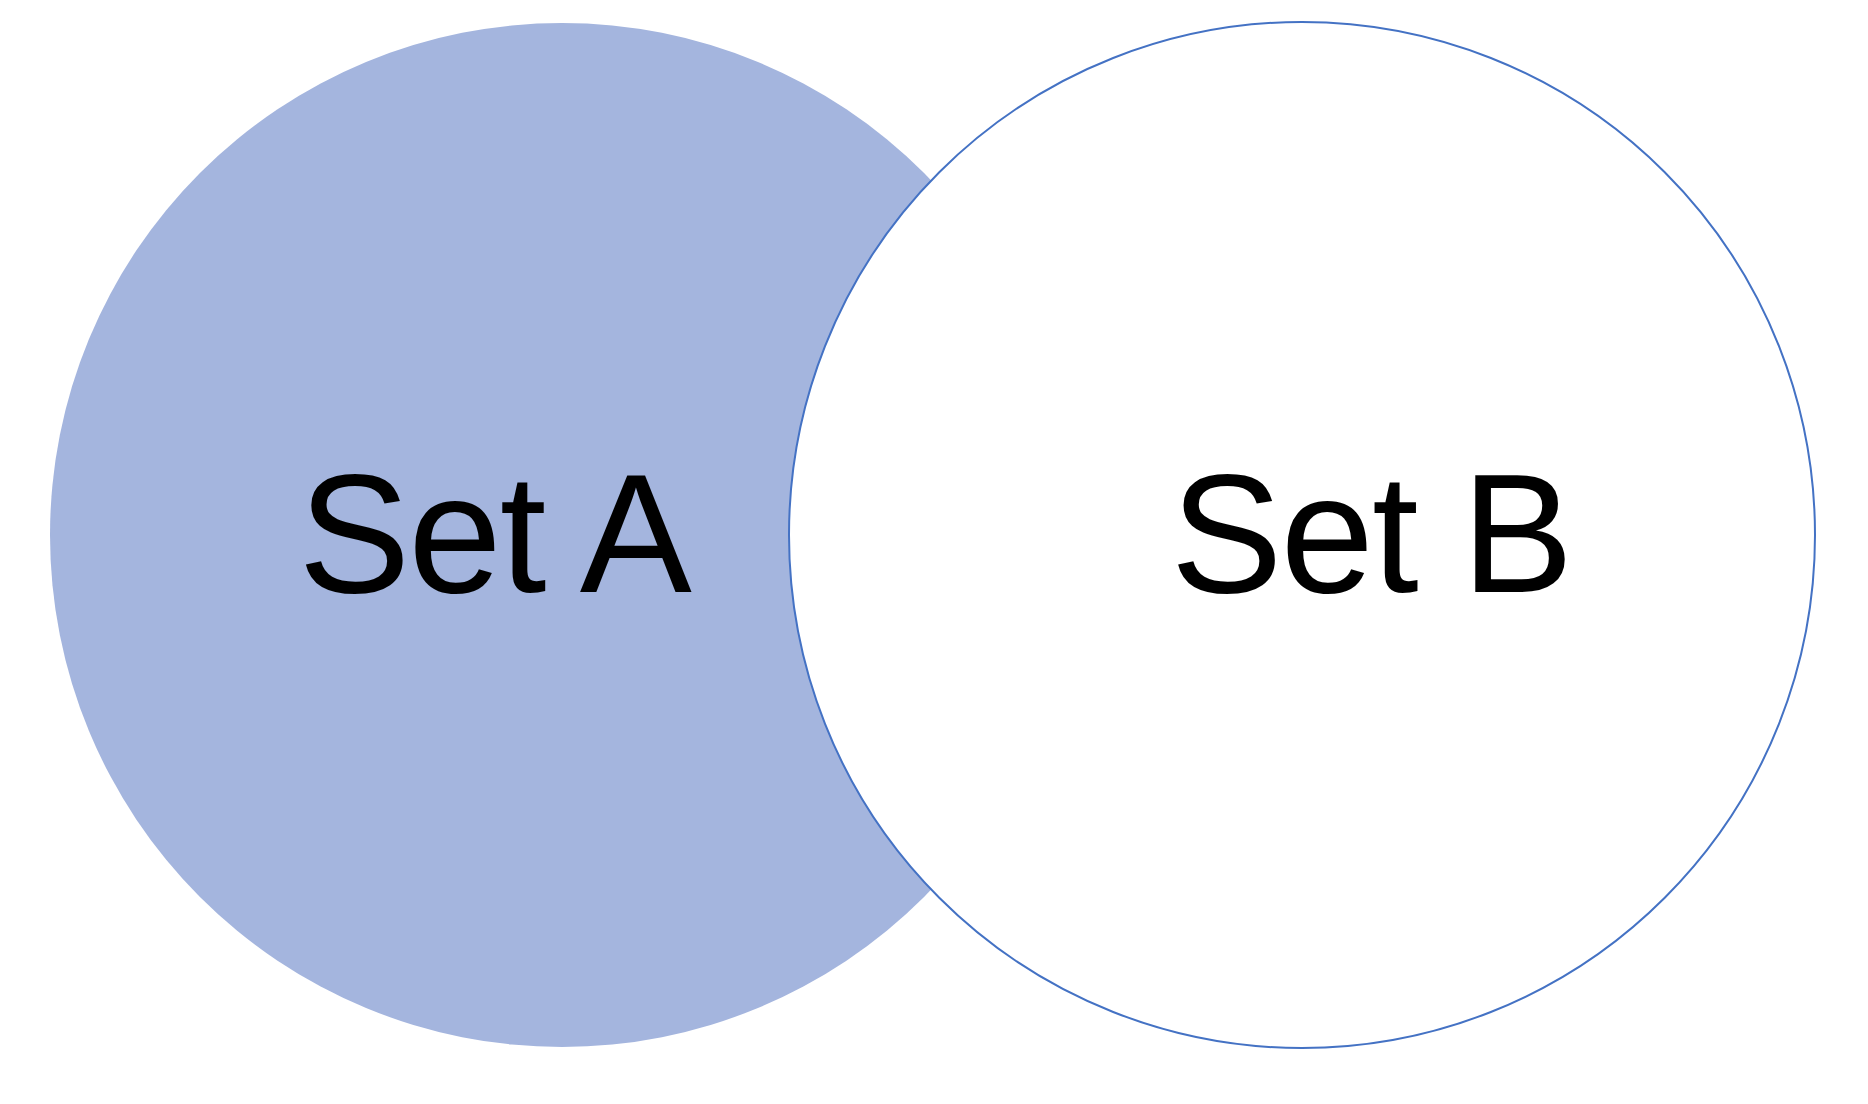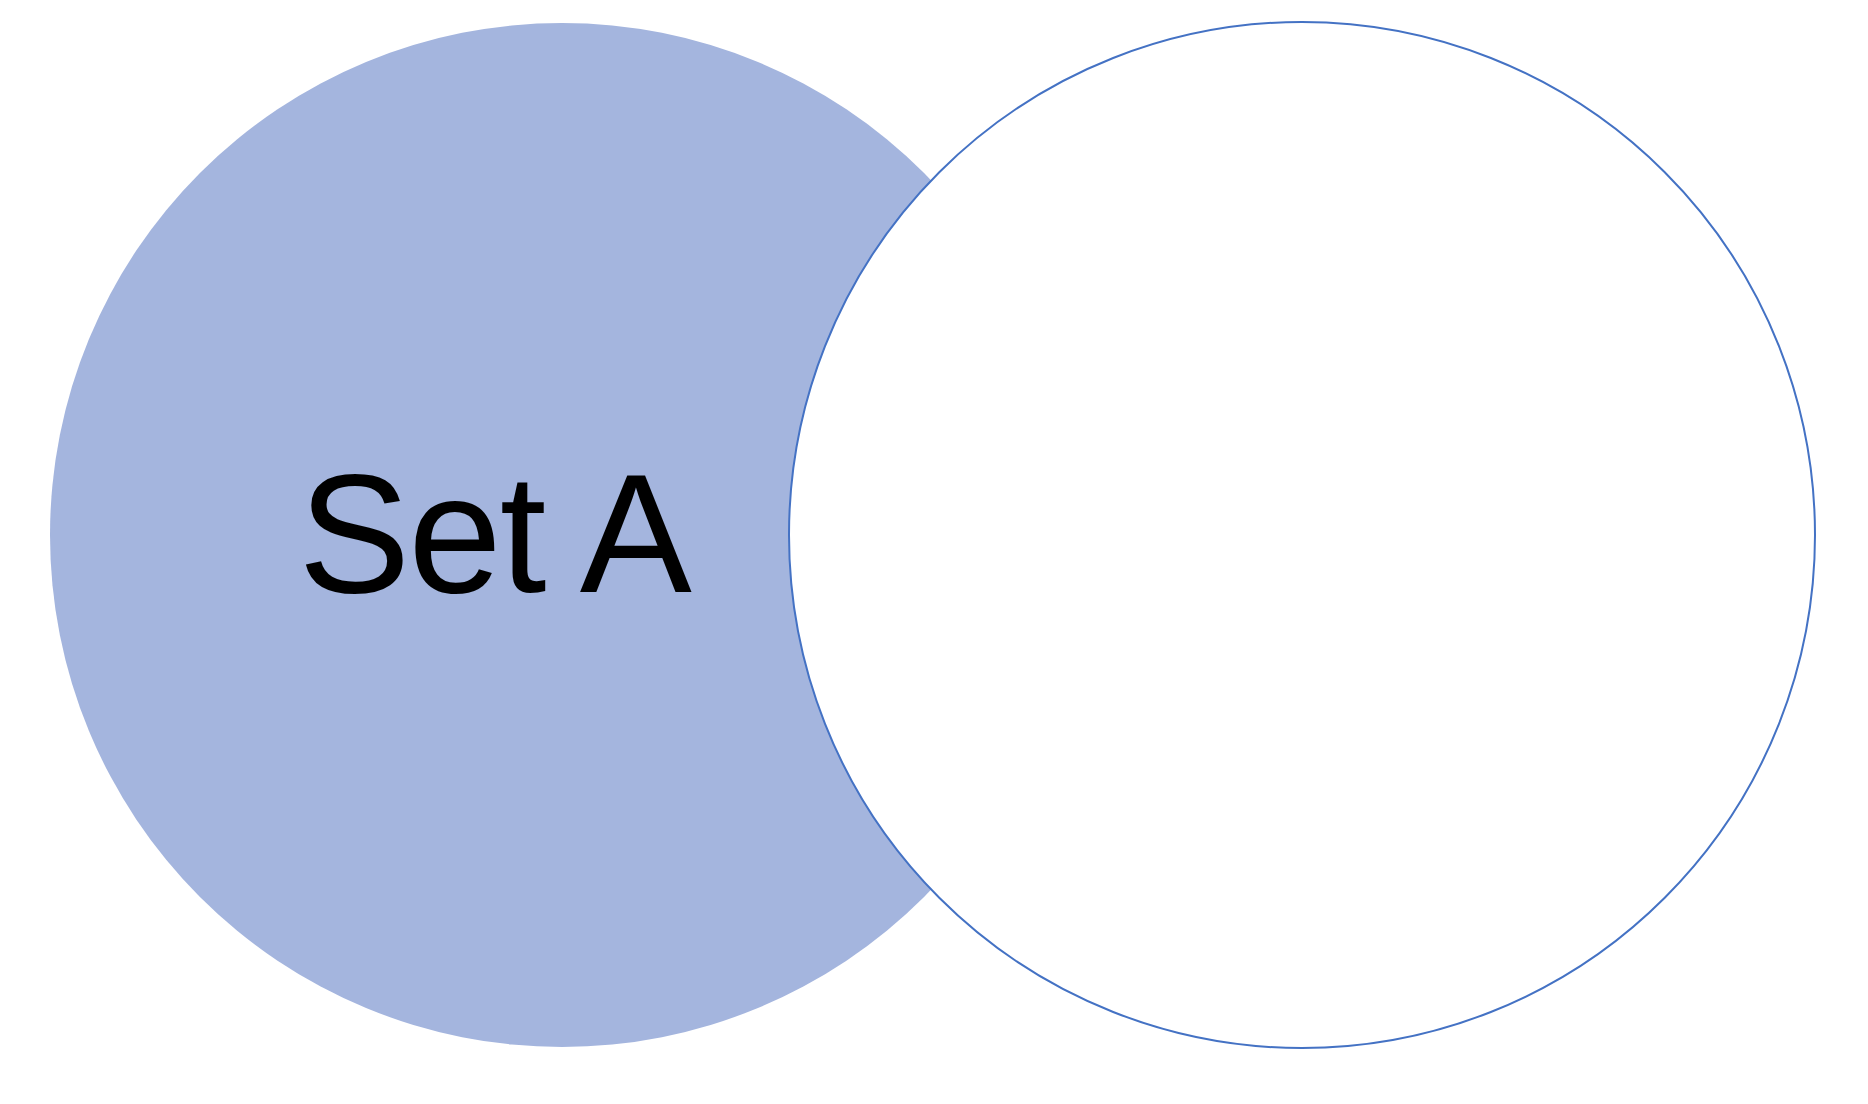--- a/index.html
+++ b/index.html
@@ -61,13 +61,14 @@
     top: 534px;
   }
 </style>
 </head>
 <body>
 
 <div class="venn-canvas">
   <div class="circle circle-a"></div>
   <div class="circle circle-b"></div>
   <div class="set-label label-a">Set A</div>
+  <div class="set-label label-b">Set B</div>
 </div>
 
 </body></html>

